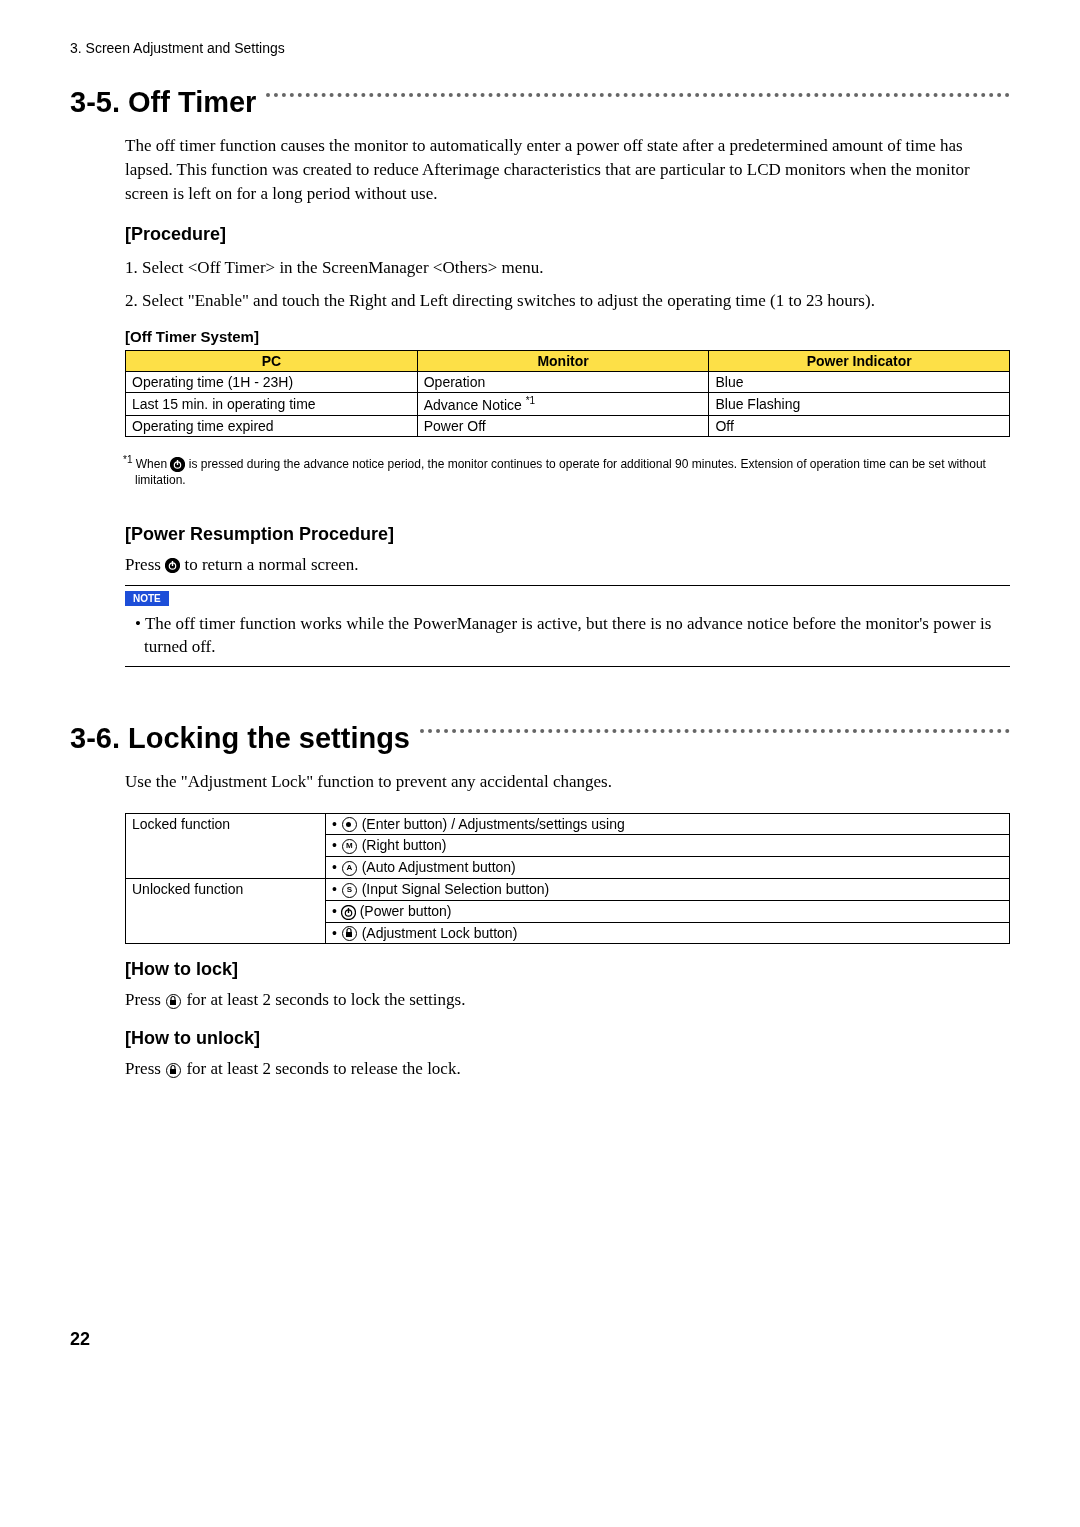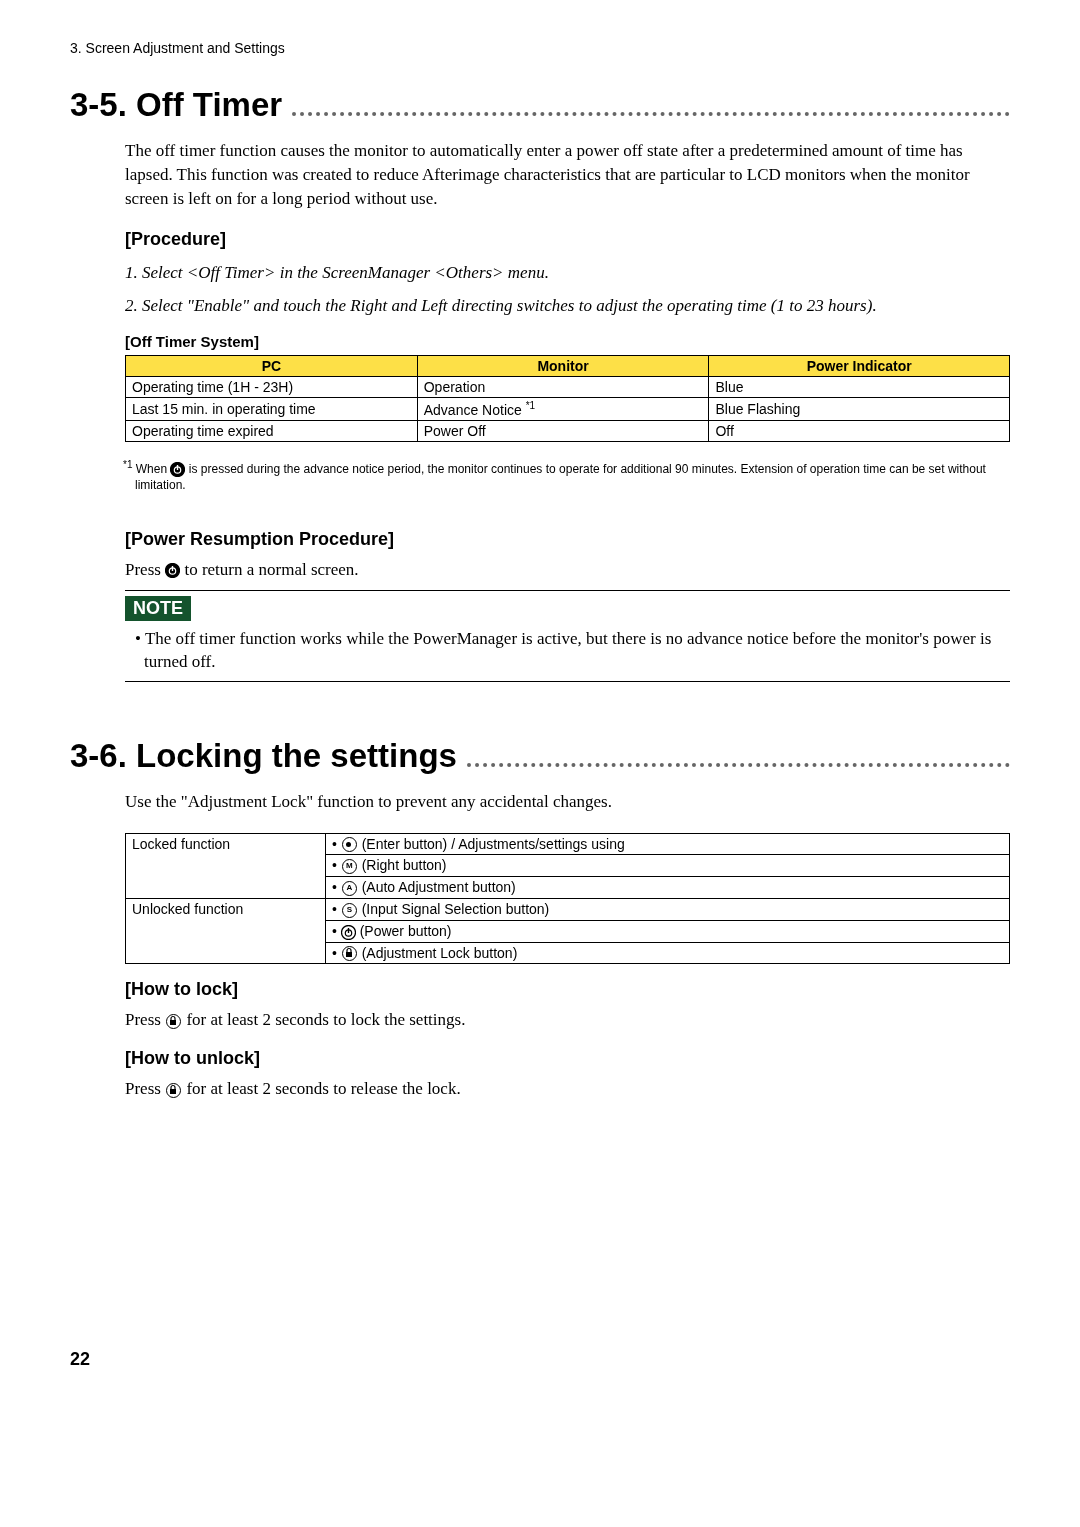--- a/index.html
+++ b/index.html
@@ -15,26 +15,26 @@
       padding: 40px 70px 30px 70px;
       color: #000;
     }
     .chapter-label {
       font-family: Arial, Helvetica, sans-serif;
       font-size: 14px;
       margin-bottom: 18px;
     }
     .section-heading {
       font-family: Arial, Helvetica, sans-serif;
-      font-size: 33px;
+      font-size: 29px;
       font-weight: bold;
       margin-top: 30px;
       margin-bottom: 15px;
       display: flex;
-      align-items: flex-end;
+      align-items: center;
     }
     .section-heading .dots {
       flex: 1;
       border-bottom: 4px dotted #666;
       margin-left: 10px;
       position: relative;
       top: -8px;
     }
     .body-text {
       font-size: 17px;
@@ -51,21 +51,20 @@
       margin-top: 18px;
     }
     .steps {
       margin-left: 55px;
       font-size: 17px;
       line-height: 1.5;
     }
     .steps li {
       list-style: none;
       margin-bottom: 7px;
-      font-style: italic;
     }
     .bold-subsub {
       font-family: Arial, Helvetica, sans-serif;
       font-size: 15px;
       font-weight: bold;
       margin-left: 55px;
       margin-top: 15px;
       margin-bottom: 5px;
     }
     table {
@@ -105,24 +104,24 @@
     }
     .note-block {
       margin-left: 55px;
       margin-top: 10px;
       border-top: 1px solid #000;
       border-bottom: 1px solid #000;
       padding: 0 0 8px 0;
     }
     .note-label {
       display: inline-block;
-      background: #14532d;
+      background: #1d4ed8;
       color: #fff;
       font-family: Arial, Helvetica, sans-serif;
-      font-size: 18px;
+      font-size: 10px;
       font-weight: bold;
       padding: 2px 8px;
       margin-top: 5px;
       margin-bottom: 6px;
     }
     .note-text {
       font-size: 17px;
       line-height: 1.38;
       margin-left: 10px;
       text-indent: -9px;

